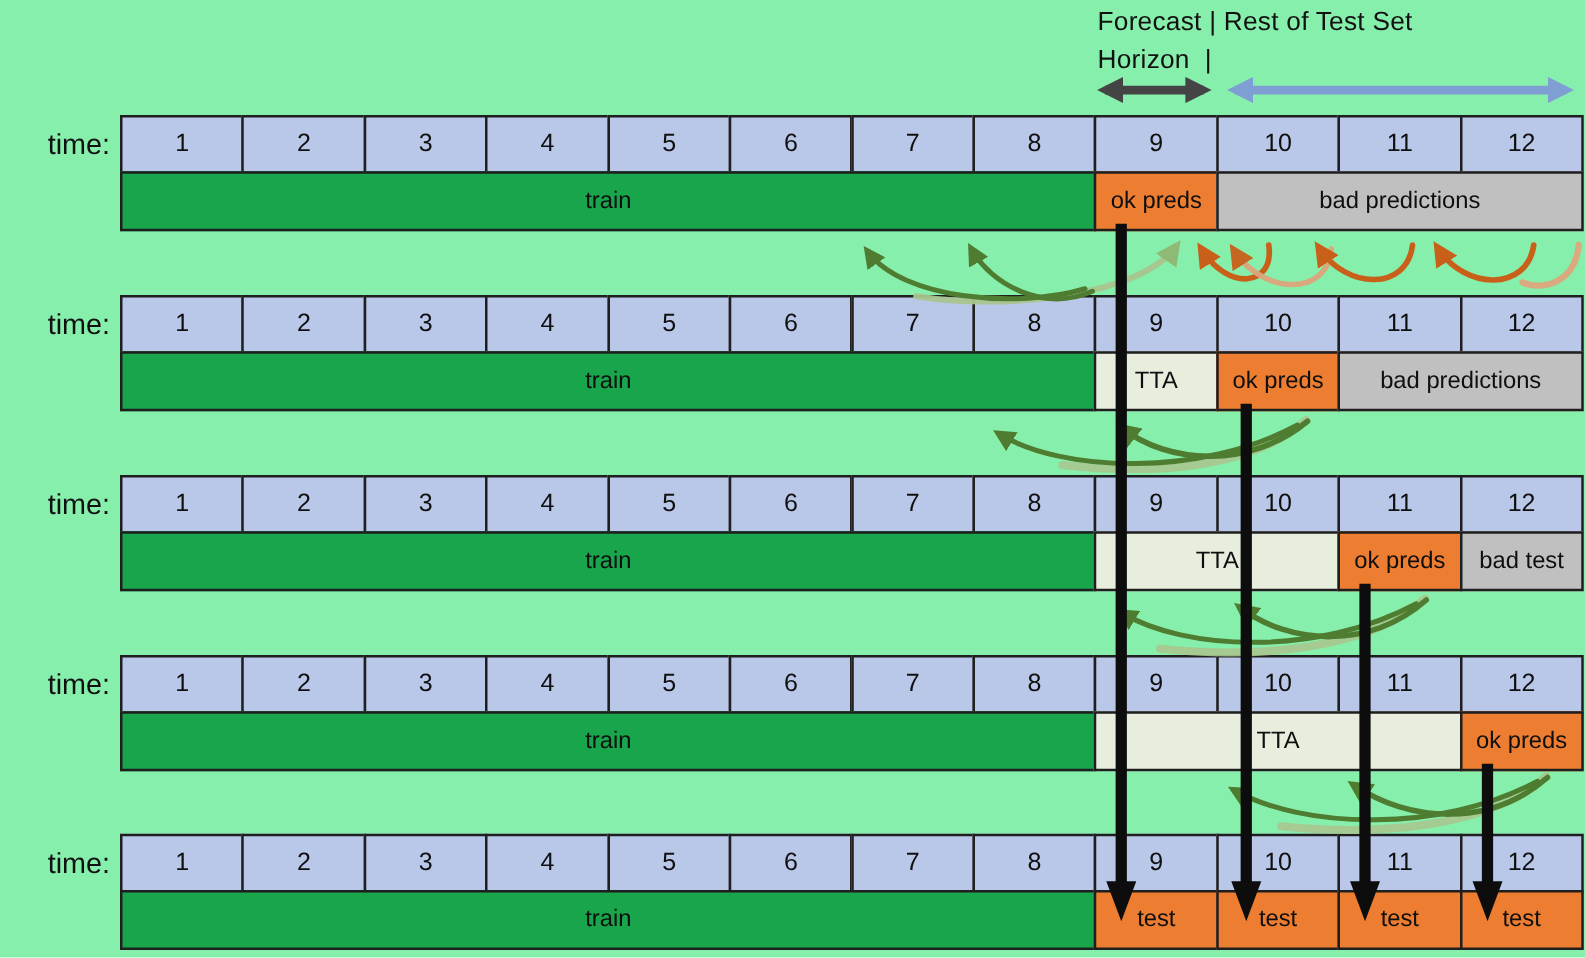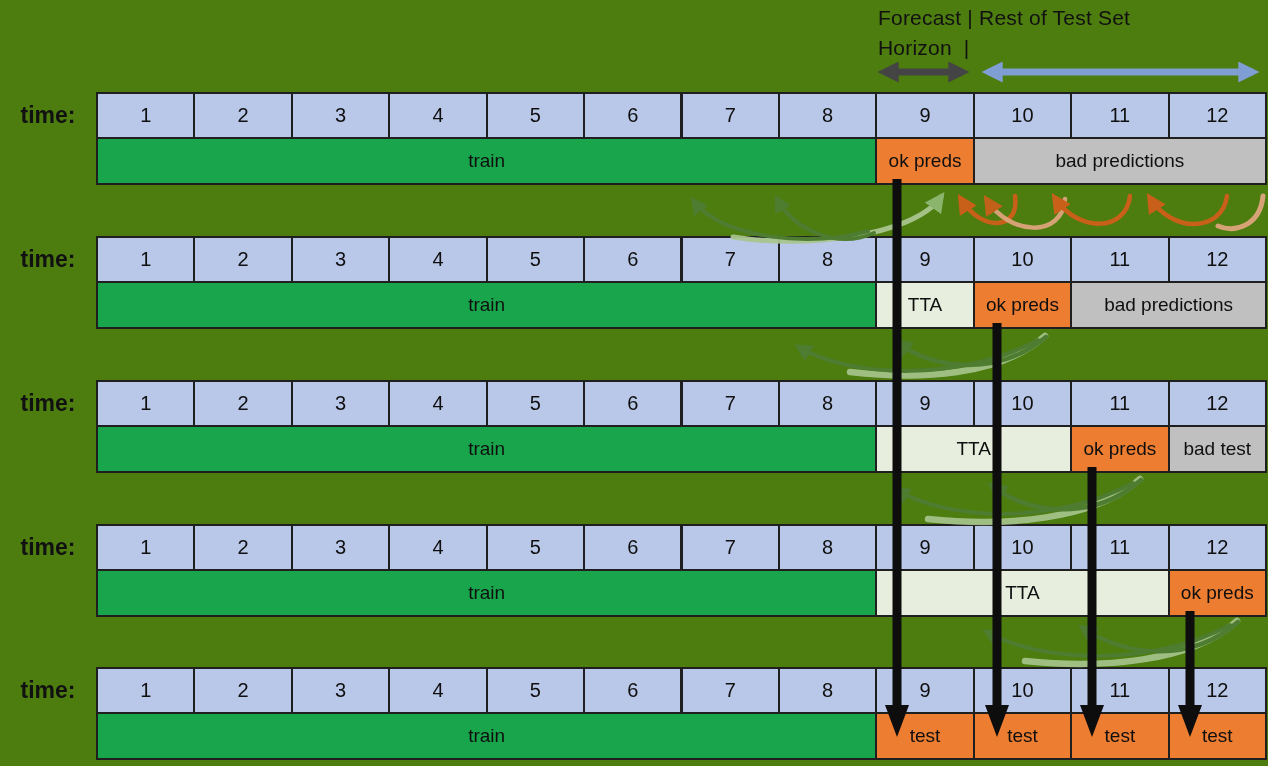--- a/index.html
+++ b/index.html
@@ -1,23 +1,23 @@
 <!DOCTYPE html>
 <html><head>
 <meta charset="utf-8">
 <style>
   html,body{margin:0;padding:0;background:#ffffff;}
   .canvas{
-    position:relative;width:1268px;height:766px;background:#4d7c0f;overflow:hidden;
+    position:relative;width:1268px;height:766px;background:#86efac;overflow:hidden;
     font-family:"Liberation Sans",sans-serif;color:#111;
   }
   .hdr-line{position:absolute;left:878px;font-size:21px;letter-spacing:.2px;color:#111;white-space:pre;}
   .hdr-line1{top:6px;}
   .hdr-line2{top:36px;}
-  .time-label{position:absolute;left:8px;width:80px;font-size:23px;font-weight:700;text-align:center;}
+  .time-label{position:absolute;left:8px;width:80px;font-size:23px;font-weight:400;text-align:right;}
   .cell{
     position:absolute;box-sizing:border-box;border:2px solid #1f1f1f;
     display:flex;align-items:center;justify-content:center;
     font-size:20px;color:#0f0f0f;
   }
   .segment{
     position:absolute;box-sizing:border-box;border:2px solid #1f1f1f;
     display:flex;align-items:center;justify-content:center;
     font-size:19px;color:#0f0f0f;white-space:nowrap;
   }

